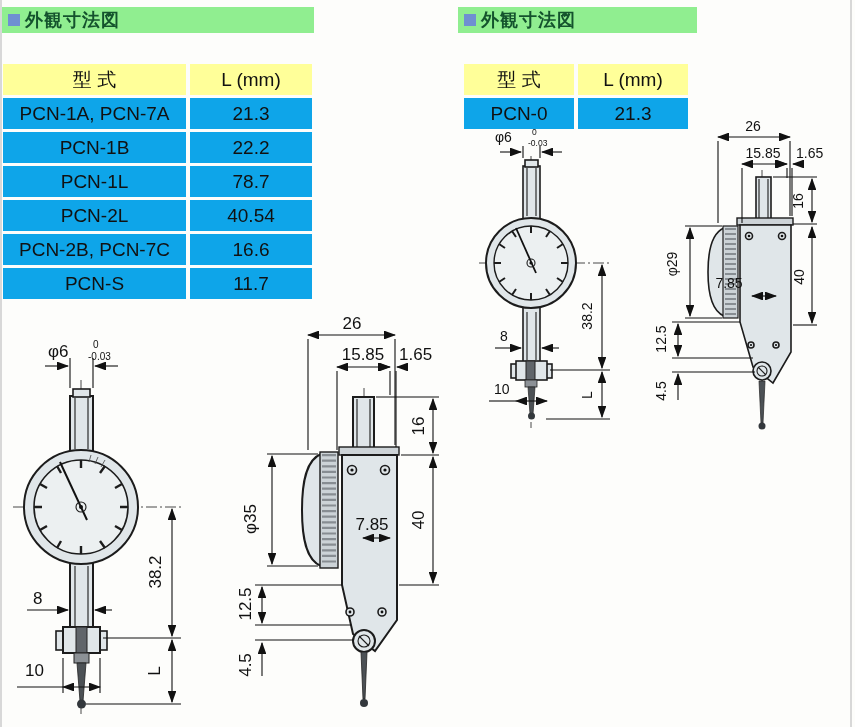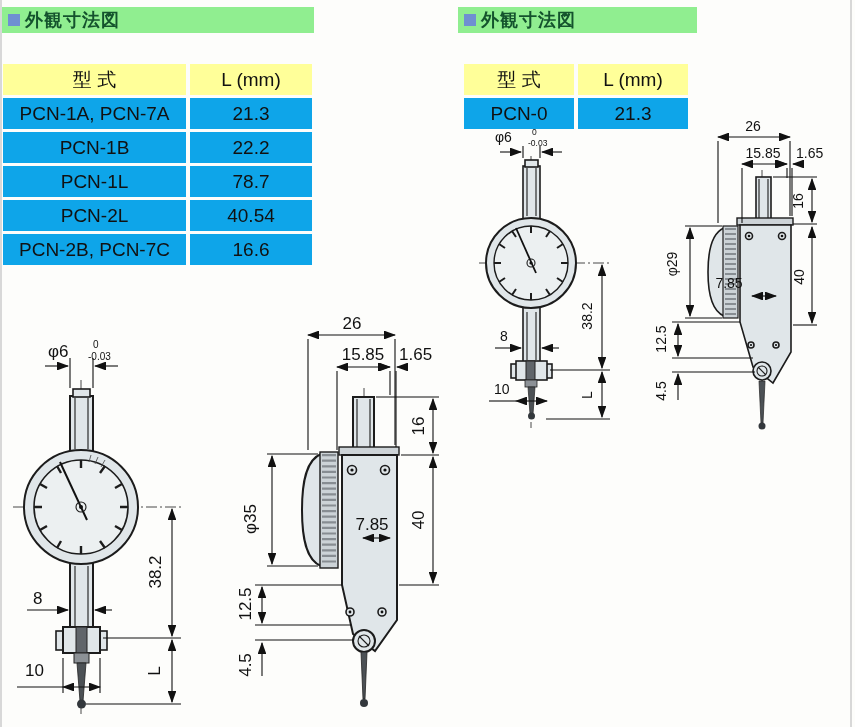--- a/index.html
+++ b/index.html
@@ -67,20 +67,24 @@
           <td>78.7</td>
         </tr>
       <tr>
           <td>PCN-2L</td>
           <td>40.54</td>
         </tr>
       <tr>
           <td>PCN-2B, PCN-7C</td>
           <td>16.6</td>
         </tr>
+      <tr>
+          <td>PCN-S</td>
+          <td>11.7</td>
+        </tr>
     </tbody>
   </table>
 
   <div class="tbar tr">
     <span class="sq"></span>
     <span class="ttl">外観寸法図</span>
   </div>
   <table class="dim-table tr2">
     <thead>
       <tr>

